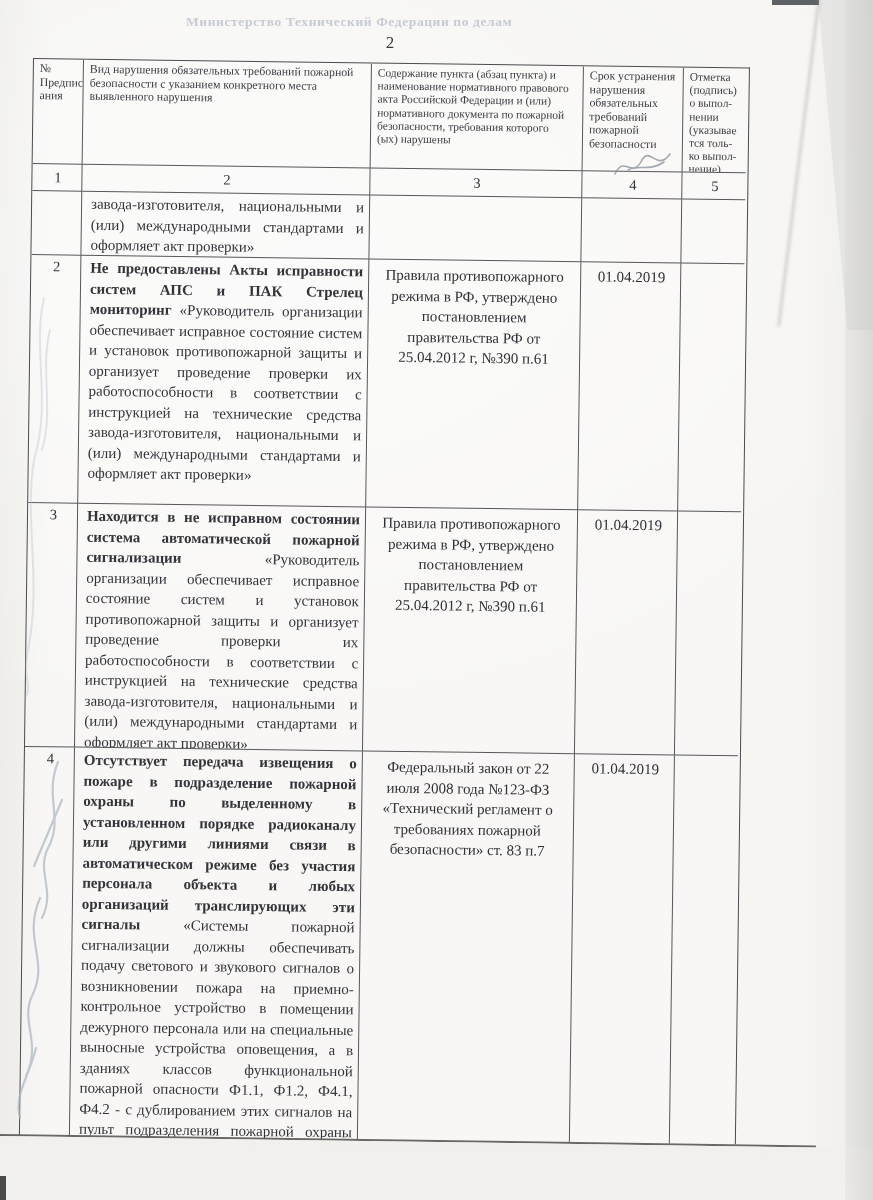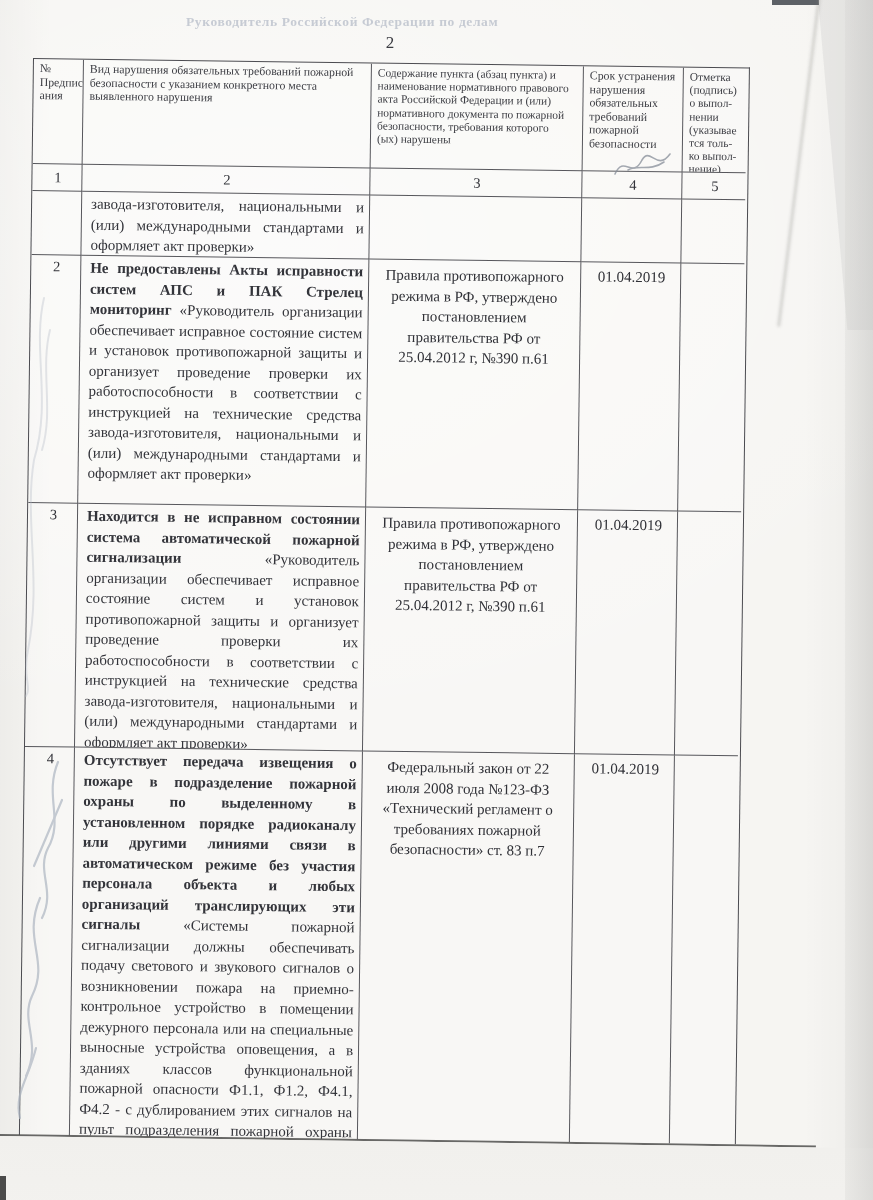--- a/index.html
+++ b/index.html
@@ -101,21 +101,21 @@
     background:linear-gradient(to right, rgba(203,203,200,0.22), rgba(193,193,191,0.45));
   }
   .hw{position:absolute;pointer-events:none;}
 </style>
 </head>
 <body>
 
 <div class="page">
   <div class="paper-tint"></div>
 
-  <div class="bleed">Руководитель Российской Федерации по делам</div>
+  <div class="bleed">Министерство Технический Федерации по делам</div>
   <div class="pagenum">2</div>
 
   <div class="rot">
     <div>
 
       <div class="row hdr">
         <div class="cell c1">№
 Предпис
 ания</div>
         <div class="cell c2">Вид нарушения обязательных требований пожарной

